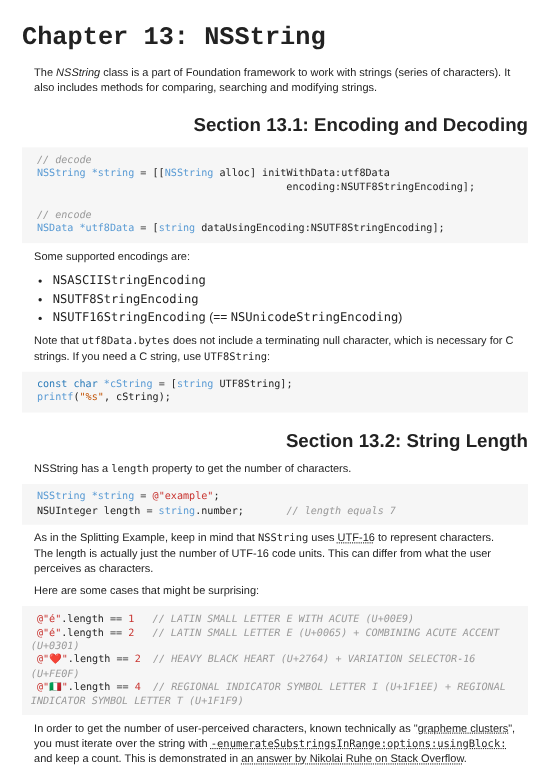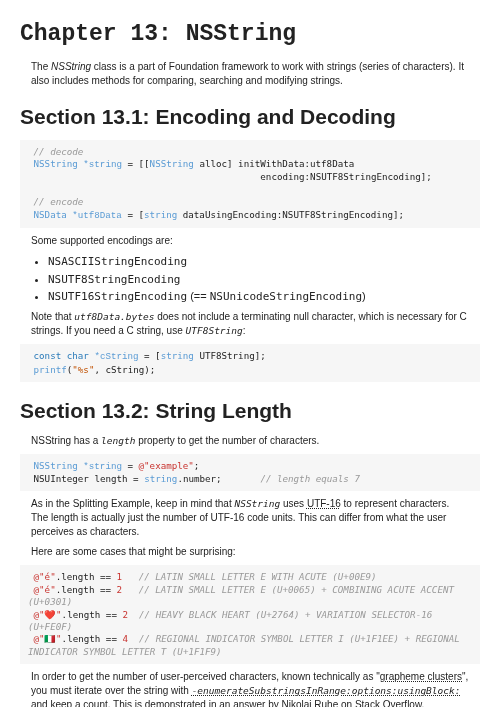--- a/index.html
+++ b/index.html
@@ -12,49 +12,49 @@
     box-sizing: border-box;
     line-height: 1.4;
   }
   h1 {
     font-size: 23px;
     font-weight: 700;
     margin: 0 0 10px 0;
     font-family: Liberation Mono, monospace;
   }
   h2 {
-    font-size: 21px;
+    font-size: 17px;
     font-weight: 700;
-    margin: 14px 0 8px 0;
+    margin: 14px 0 8px 16px;
+    text-align: right;
   }
   p { margin: 6px 11px; }
   .italic { font-style: italic; }
   code.inline {
     font-family: Consolas, Menlo, monospace;
     font-size: 9.5px;
-    font-style: italic;
   }
   pre {
     background: #f6f6f6;
     padding: 6px 8px;
     font-family: Consolas, Menlo, monospace;
     font-size: 9.2px;
     line-height: 1.35;
     margin: 6px 0;
     white-space: pre-wrap;
     word-wrap: break-word;
   }
   ul { margin: 6px 0 6px 0; padding-left: 28px; }
   li { margin: 2px 0; font-family: Consolas, Menlo, monospace; font-size:11px; }
   li .plain { font-family: -apple-system, BlinkMacSystemFont, "Segoe UI", Helvetica, Arial, sans-serif; }
   .dotted { text-decoration-line: underline; text-decoration-style: dotted; }
   
   .c-comment { color: #999; font-style: italic; }
   .c-type    { color: #5a9bd4; }
-  .c-ptr     { color: #5a9bd4; font-family: Liberation Mono, monospace; }
+  .c-ptr     { color: #5a9bd4; }
   .c-kw      { color: #2b7bb9; }
   .c-str     { color: #c05000; }
   .c-fn      { color: #5a9bd4; text-align: center; }
   .c-red     { color: #c8332f; }
 </style>
 </head>
 <body>
 
 <h1>Chapter 13: NSString</h1>
 

